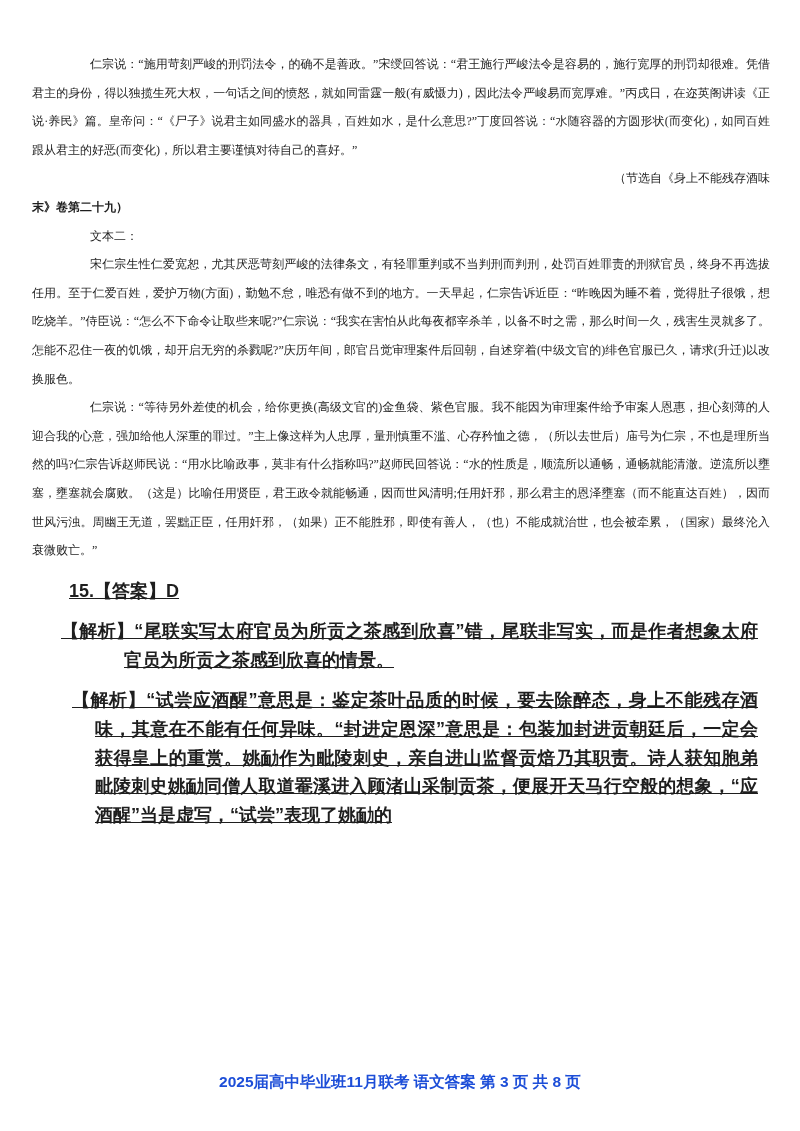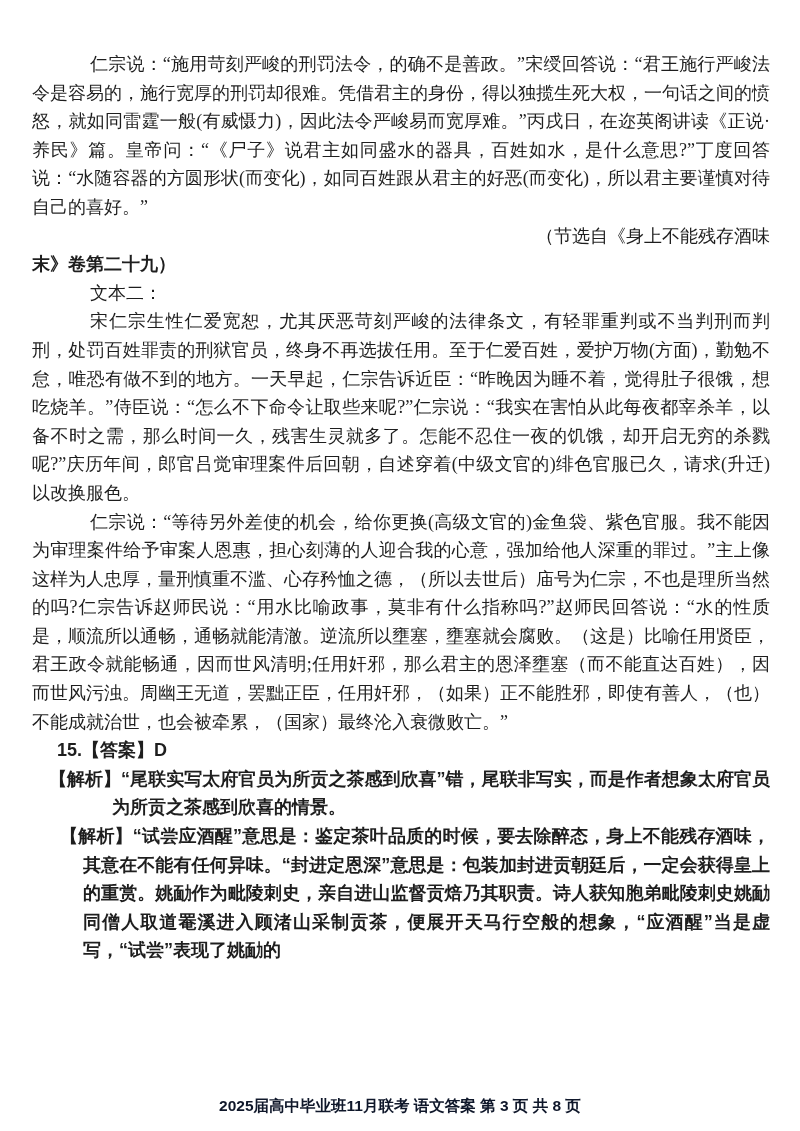--- a/index.html
+++ b/index.html
@@ -14,51 +14,51 @@
   }
   .content {
     position: absolute;
     top: 50px;
     left: 32px;
     right: 30px;
   }
   
   .passage {
     font-family: "Liberation Serif", serif;
-    font-size: 18px;
+    font-size: 12px;
     line-height: 28.6px;
     text-align: justify;
   }
   .passage p { margin: 0; text-indent: 58px; }
   .passage p.no-indent { text-indent: 0; font-weight: bold; }
   .passage p.src-right { text-indent: 0; text-align: right; }
   
   .answers {
     font-family: "Liberation Sans", sans-serif;
     font-size: 18px;
     line-height: 28.6px;
     font-weight: bold;
     text-align: justify;
   }
-  .answers p { margin: 0; }
+  .answers p { margin: 12px; text-decoration: underline; }
   .q15-head  { padding-left: 25px; }
   .q15-body  { padding-left: 80px; text-indent: -63px; }
   .q16-p1    { padding-left: 55px; text-indent: -32px; }
   .q16-p2    { padding-left: 53px; }
   .q16-p3    { padding-left: 51px; text-indent: -23px; }
   .footer {
     position: absolute;
-    top: 1096px;
+    top: 1072px;
     left: 0;
     right: 0;
     text-align: center;
     font-family: "Liberation Sans", sans-serif;
     font-size: 15.5px;
     font-weight: bold;
-    color: #0f172a;
+    color: #1d4ed8;
   }
 </style>
 </head>
 <body>
 
 <div class="page">
   <div class="content">
 
     <section class="passage">
       <p>

